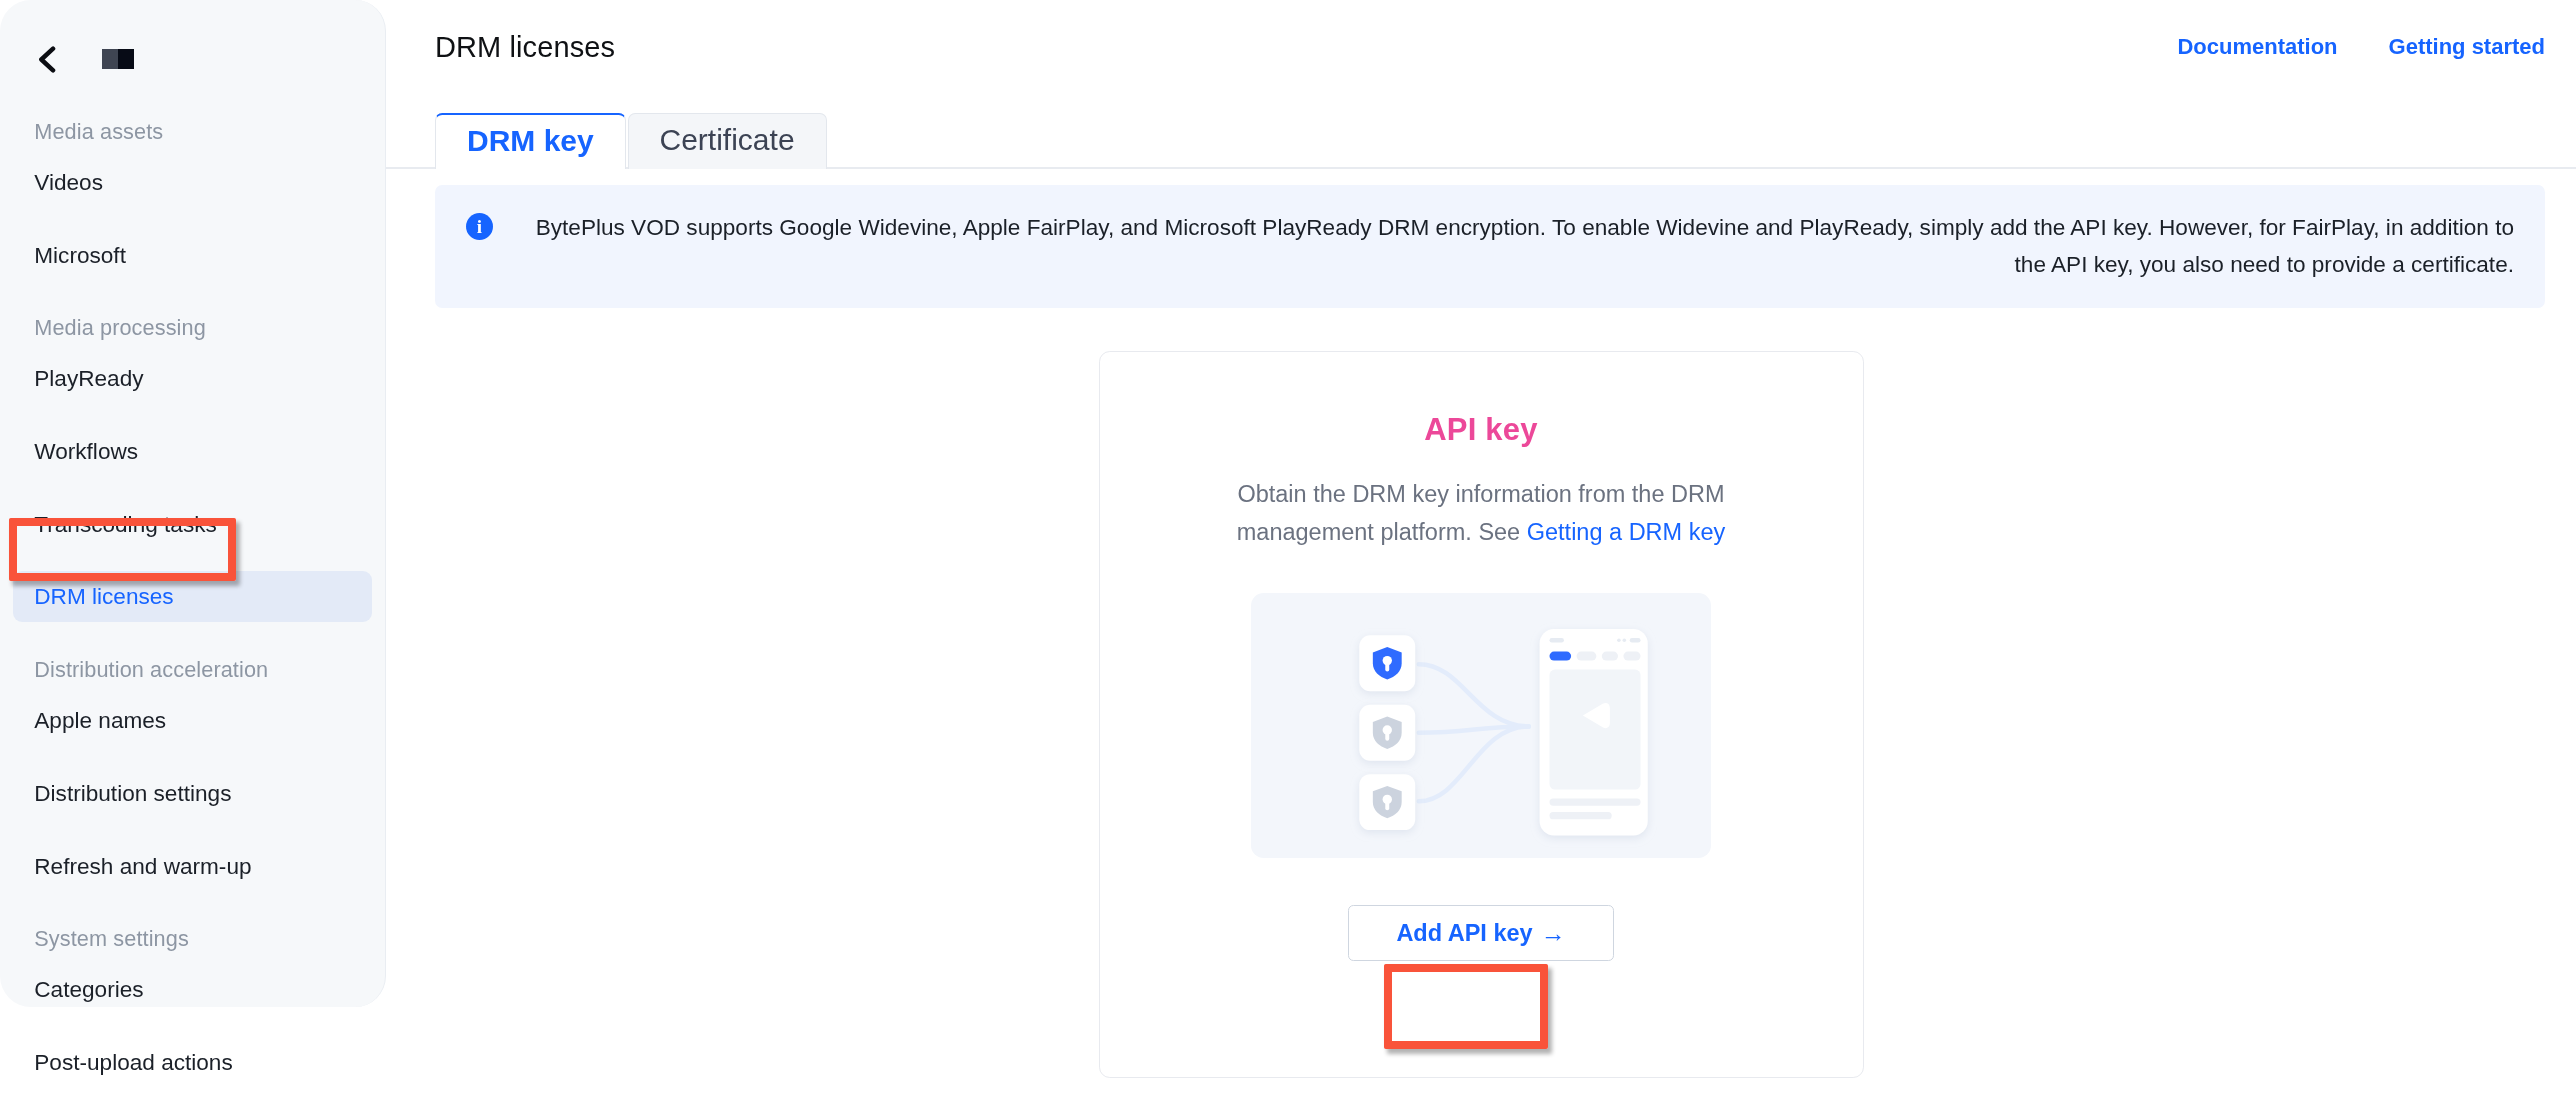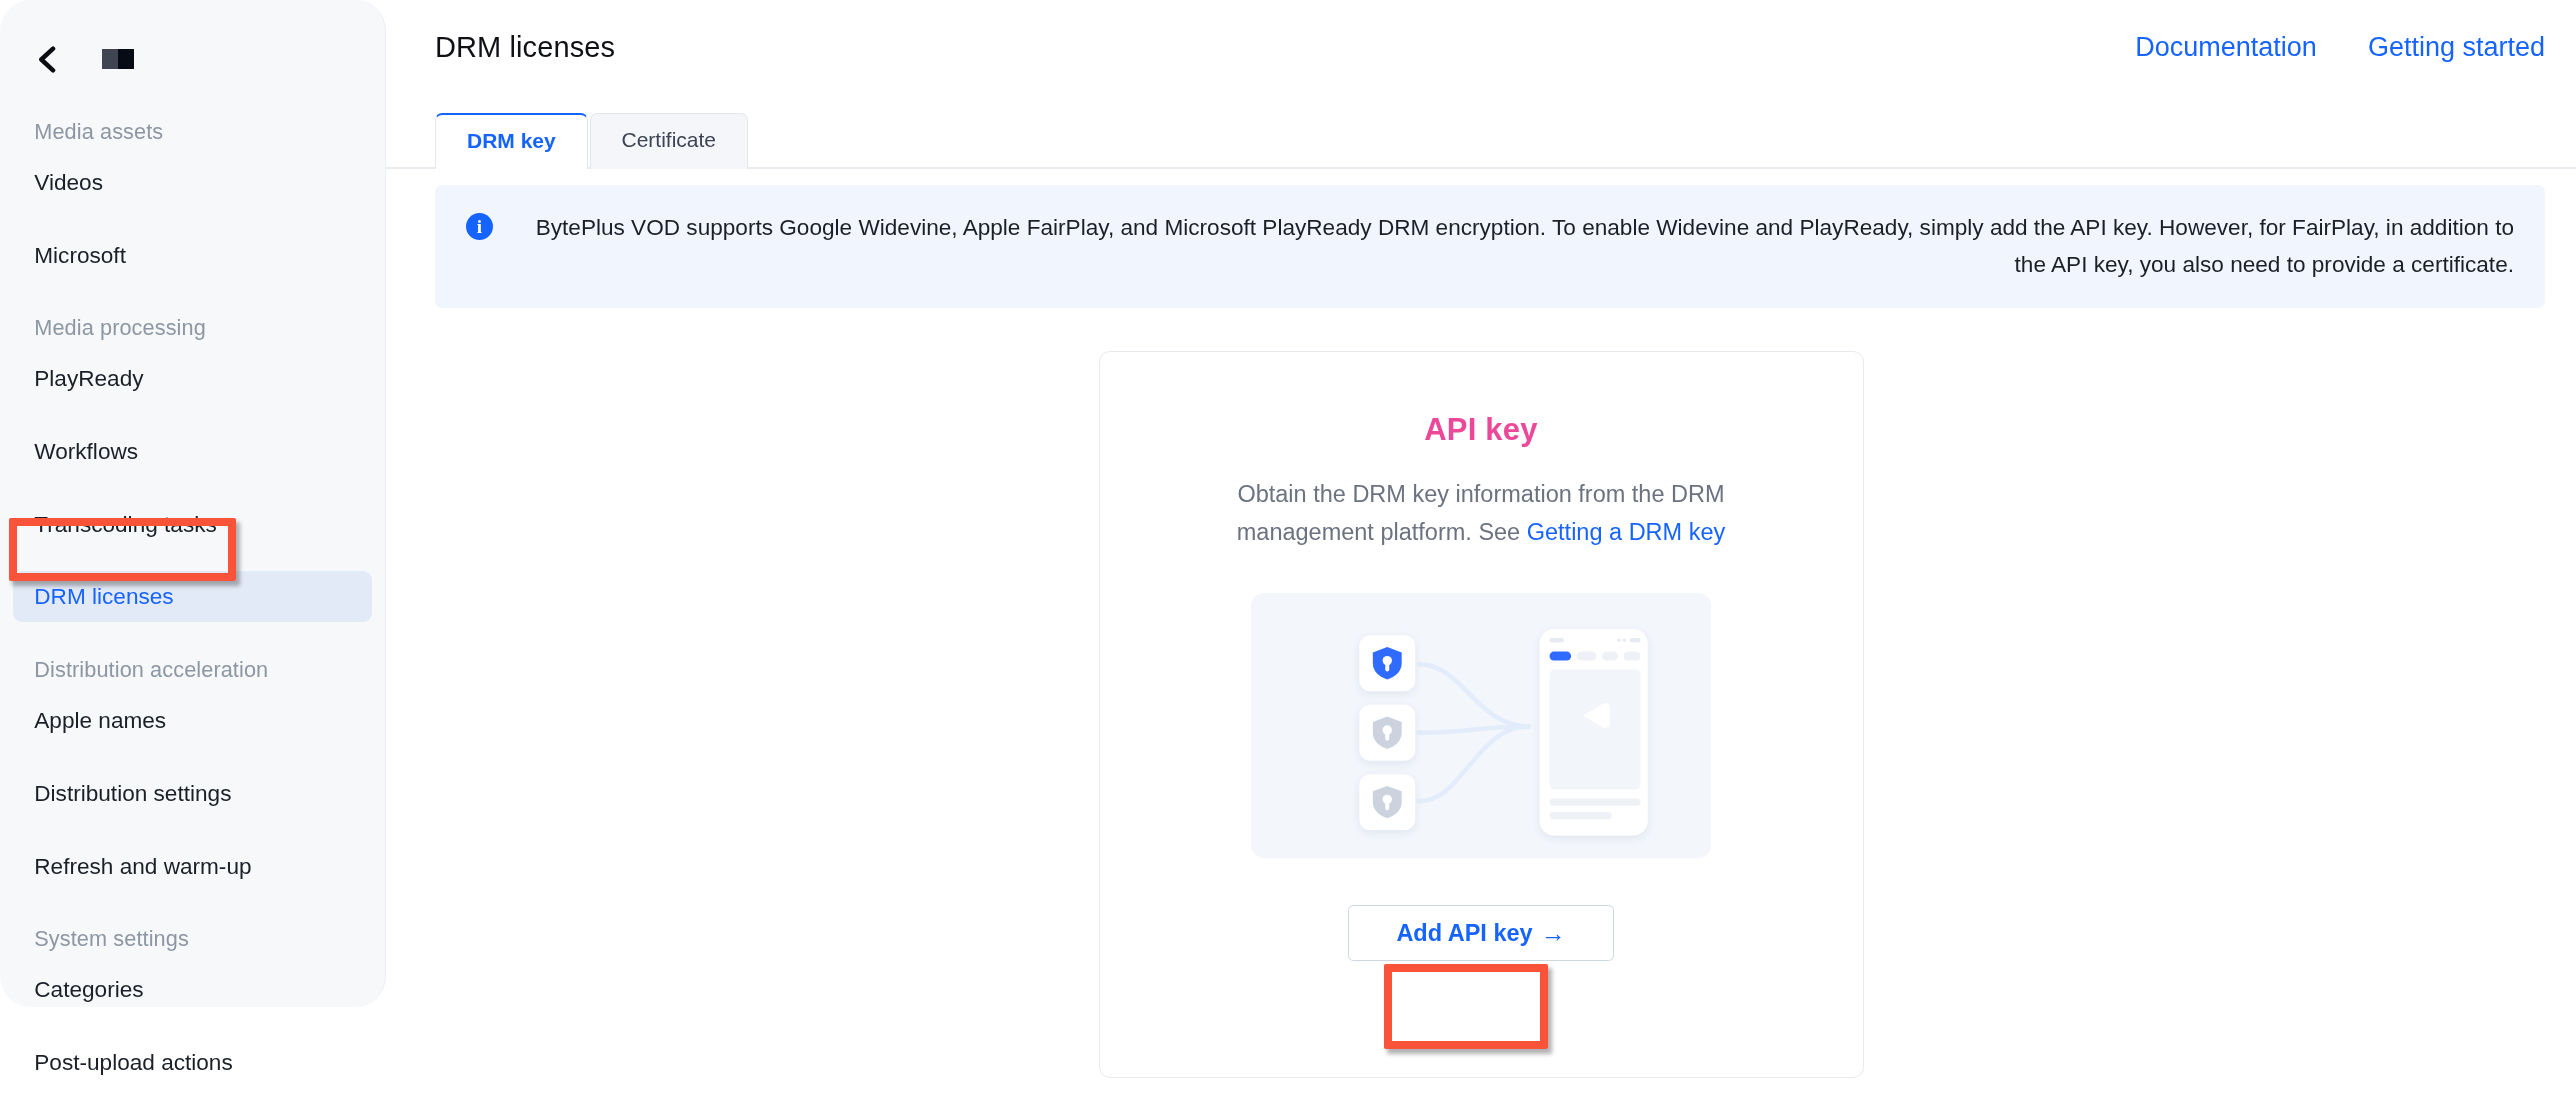--- a/index.html
+++ b/index.html
@@ -103,25 +103,26 @@
     font-weight: 400;
     letter-spacing: 0.1px;
   }
   .header-links {
     margin-left: auto;
     display: flex;
     align-items: center;
     gap: 51px;
   }
   .header-link {
-    font-size: 27px;
+    font-size: 22px;
     color: #1664ff;
     cursor: pointer;
     text-decoration: none;
     white-space: nowrap;
+    font-weight: bold;
   }
 
   .tabs-wrap {
     position: relative;
     height: 75px;
     padding-left: 49px;
     display: flex;
     align-items: flex-end;
   }
   .tabs-wrap:after {
@@ -129,21 +130,21 @@
     position: absolute;
     left: 0; right: 0; bottom: 0;
     height: 1.8px;
     background: #e8ebf0;
   }
   .tab {
     position: relative;
     height: 56px;
     line-height: 52px;
     padding: 0 31px;
-    font-size: 21px;
+    font-size: 30px;
     color: #3c4354;
     background: #f4f6f9;
     border: 0.9px solid #e3e7ed;
     border-bottom: none;
     border-radius: 7.2px 7.2px 0 0;
     cursor: pointer;
     z-index: 2;
     white-space: nowrap;
   }
   .tab + .tab { margin-left: 1.8px; }

